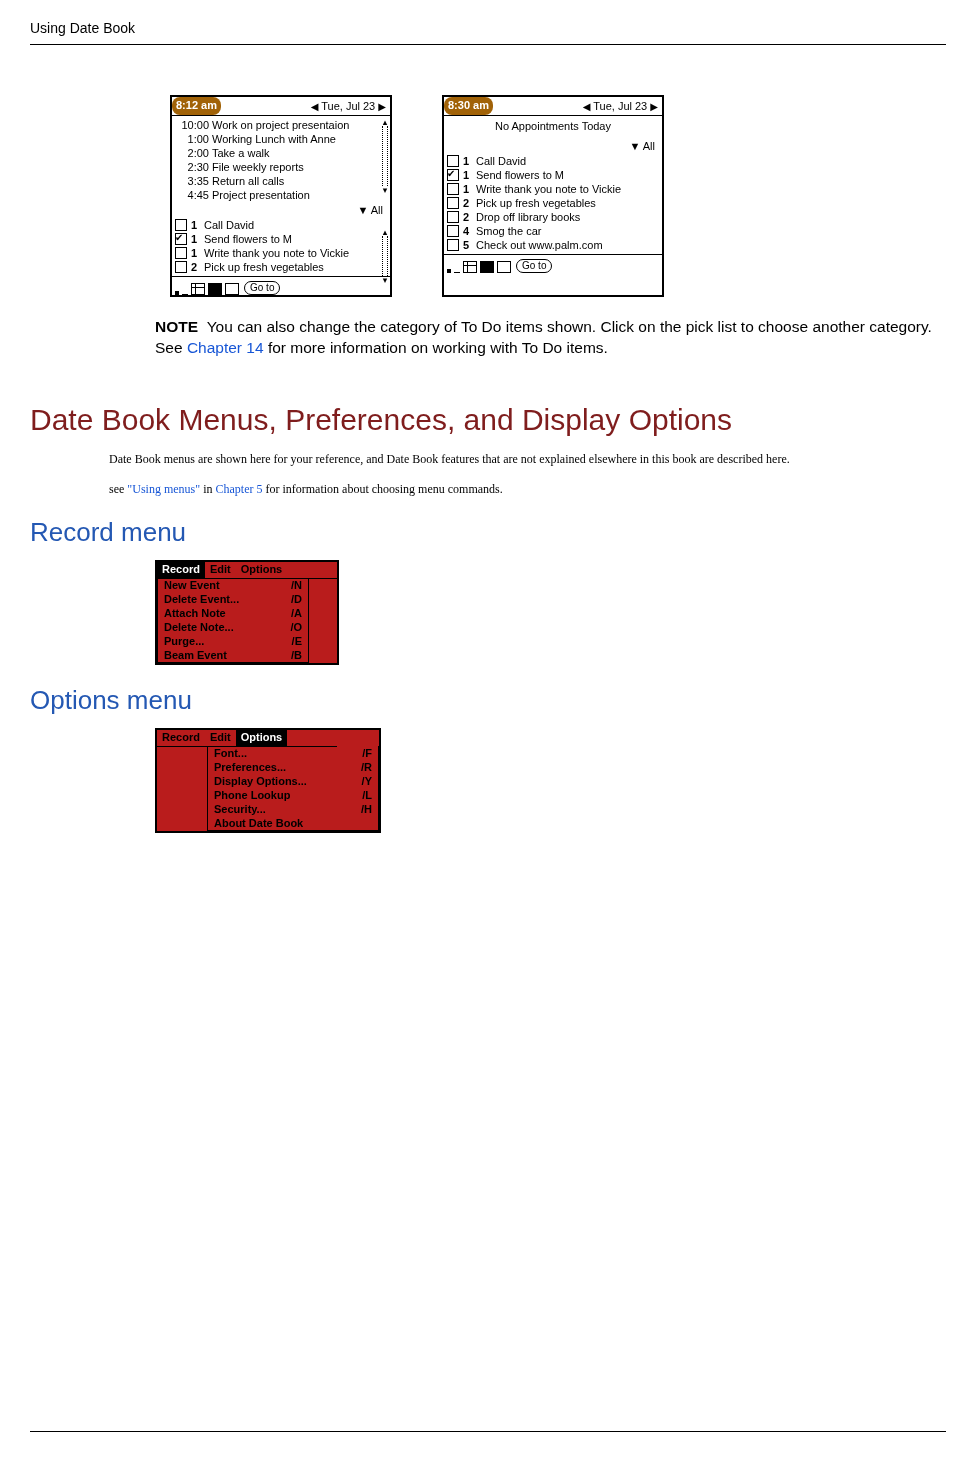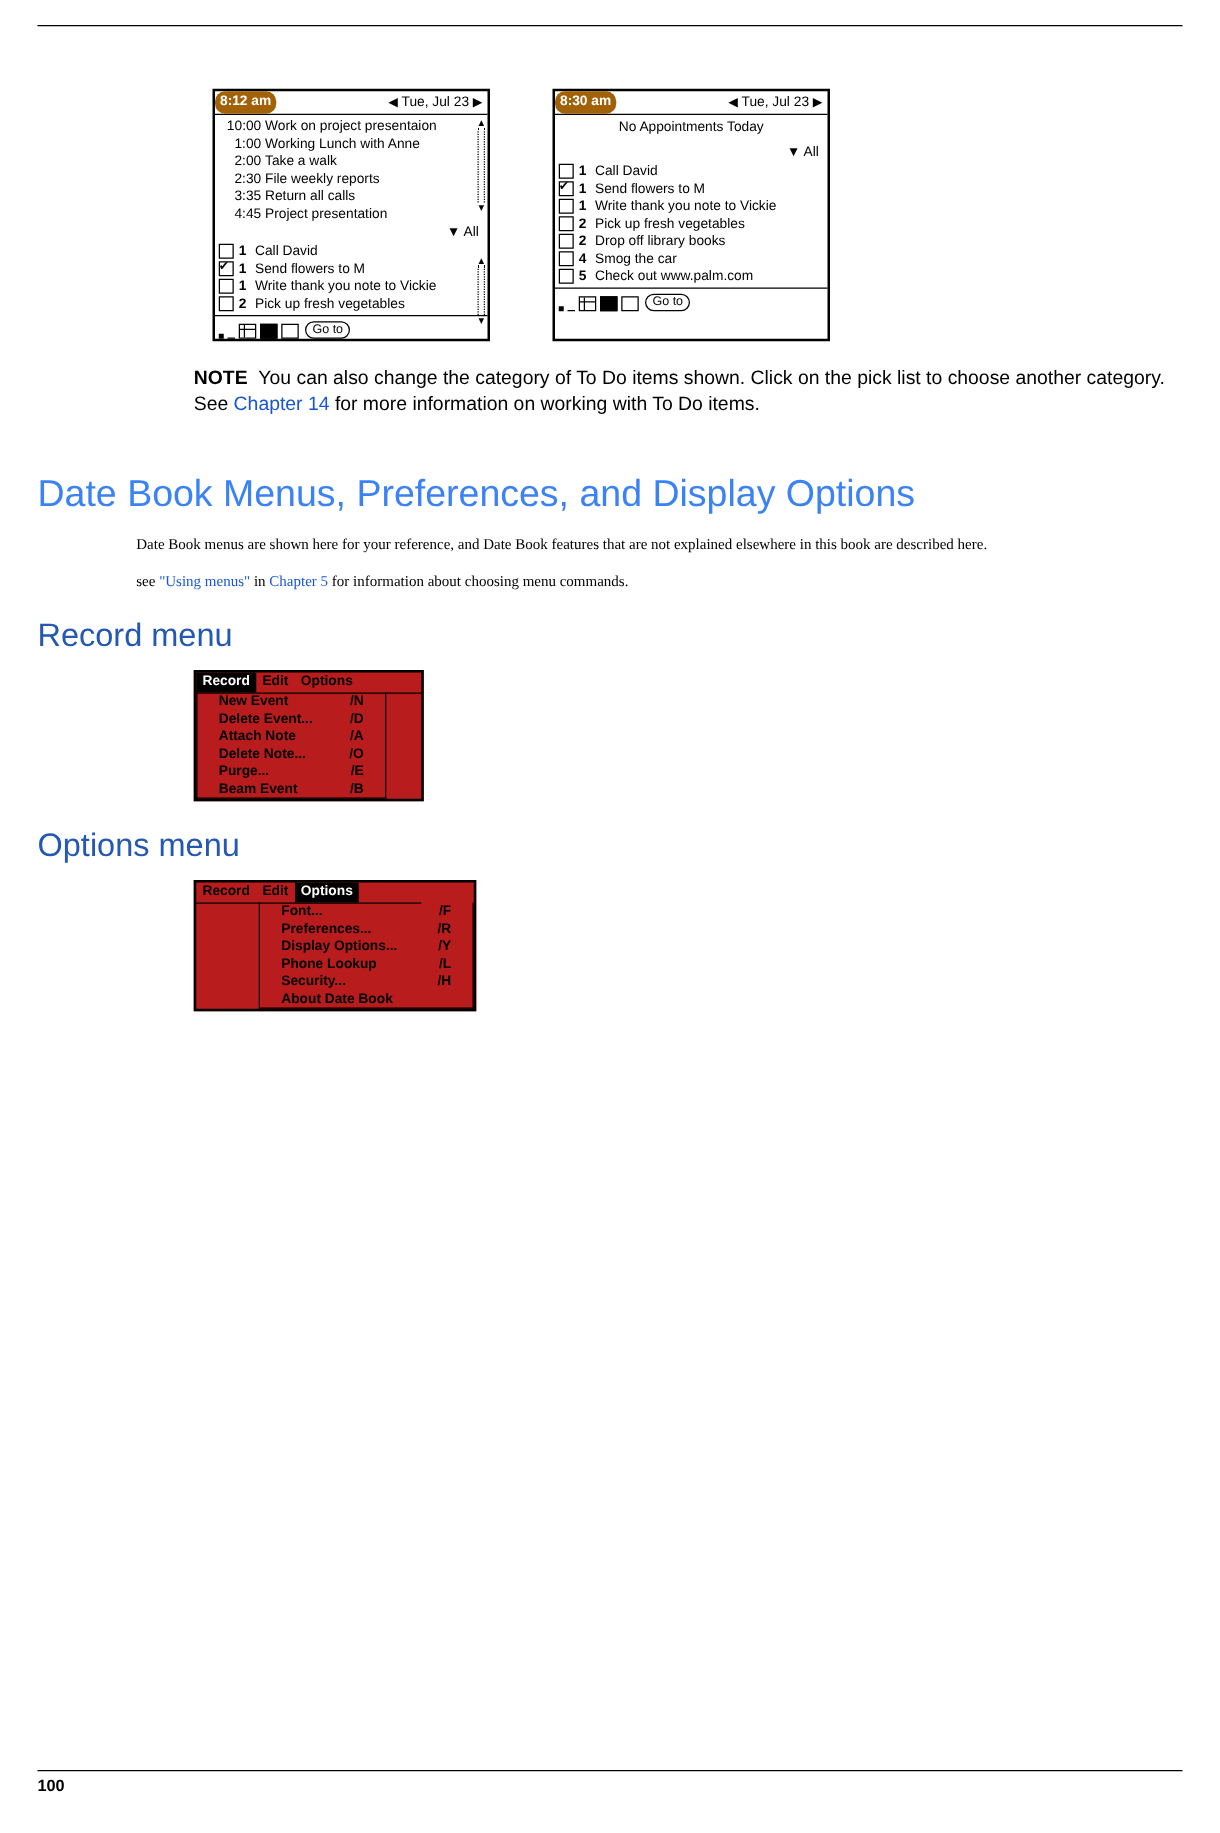--- a/index.html
+++ b/index.html
@@ -197,21 +197,21 @@
   }
   .note-label {
     font-weight: bold;
   }
   .link {
     color: #1756d6;
   }
   h2.section {
     font-family: "Arial Narrow", Arial, sans-serif;
     font-weight: normal;
-    color: #3b82f6;
+    color: #7f1d1d;
     font-size: 30px;
     margin: 10px 0 14px 0;
     letter-spacing: 0px;
     font-stretch: condensed;
   }
   .body-text {
     margin-left: 79px;
     font-size: 12px;
     line-height: 1.35;
     margin-bottom: 14px;
@@ -260,21 +260,21 @@
   .menu-drop.rec {
     width: 150px;
   }
   .menu-drop.opt {
     width: 170px;
     margin-left: 50px;
   }
   .mi {
     display: flex;
     justify-content: space-between;
-    padding: 0 17px;
+    padding: 0 6px;
     font-weight: bold;
     font-size: 11px;
     line-height: 14px;
   }
   .footer {
     position: absolute;
     bottom: 30px;
     left: 30px;
     right: 30px;
   }
@@ -286,20 +286,21 @@
   .page-num {
     font-family: Arial, Helvetica, sans-serif;
     font-weight: bold;
     font-size: 13px;
   }
 </style>
 </head>
 <body>
 
 <div class="page">
+  <div class="header">Using Date Book</div>
   <hr class="header-rule">
 
   <div class="screens-row">
 
     <div class="palm-device">
       <div class="palm-titlebar">
         <span class="time-pill">8:12 am</span>
         <span class="date-nav">
           <span class="tri">◀</span>
           <span>Tue, Jul 23</span>
@@ -522,15 +523,14 @@
         <div class="mi">
             <span>About Date Book</span>
             <span></span>
           </div>
       </div>
     </div>
   </div>
 
   <div class="footer">
     <hr class="footer-rule">
-    <div class="page-num">100</div>
   </div>
 </div>
 
 </body></html>

